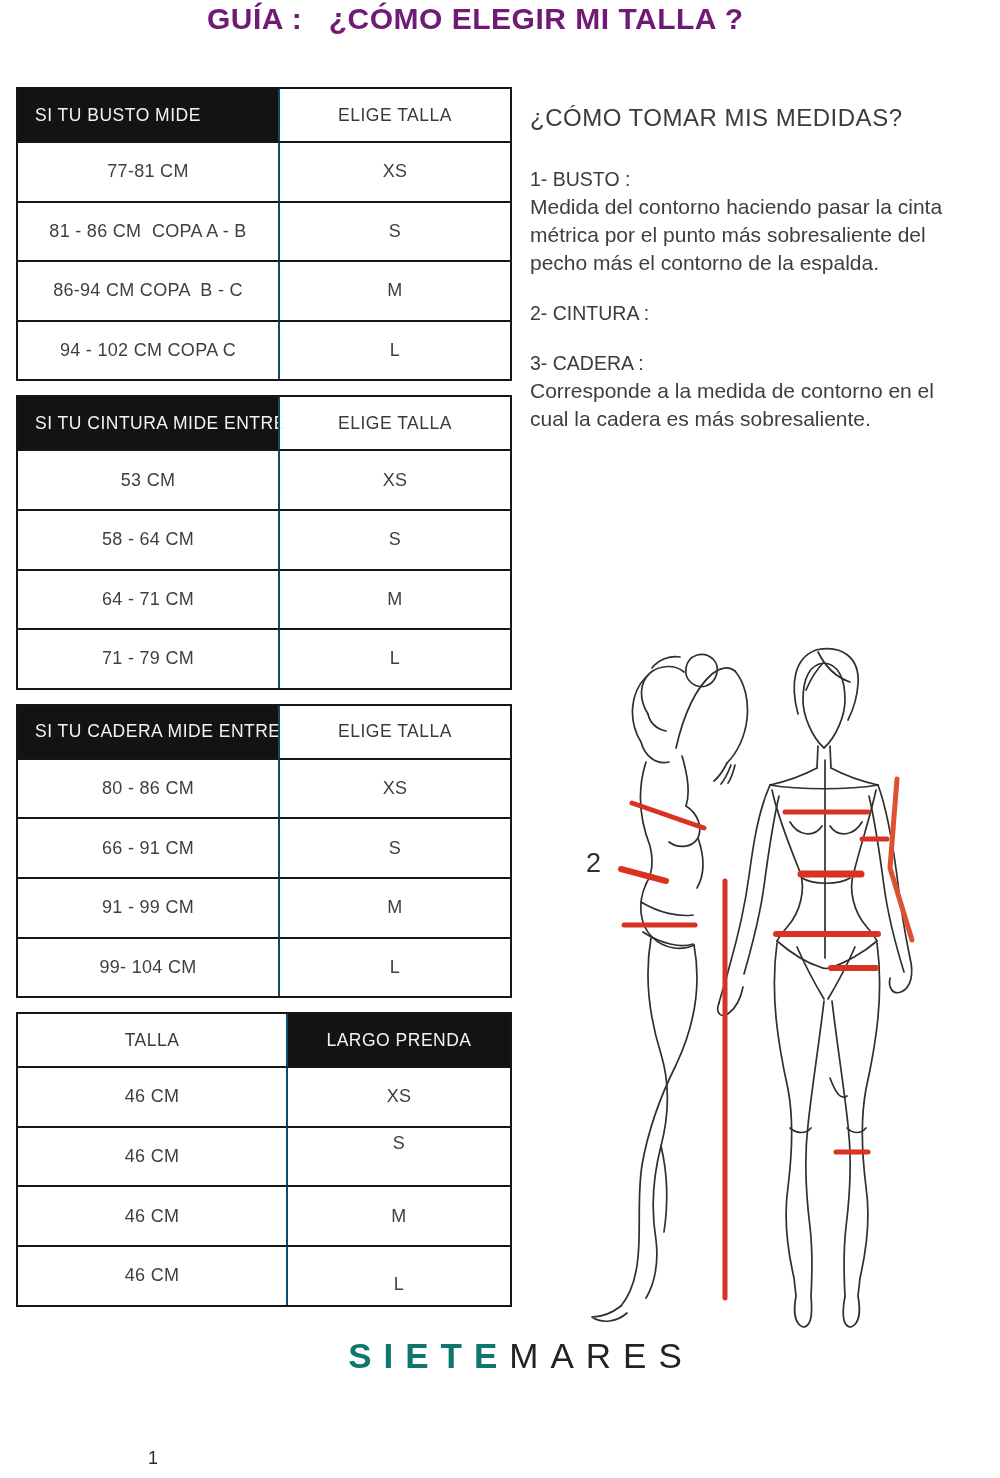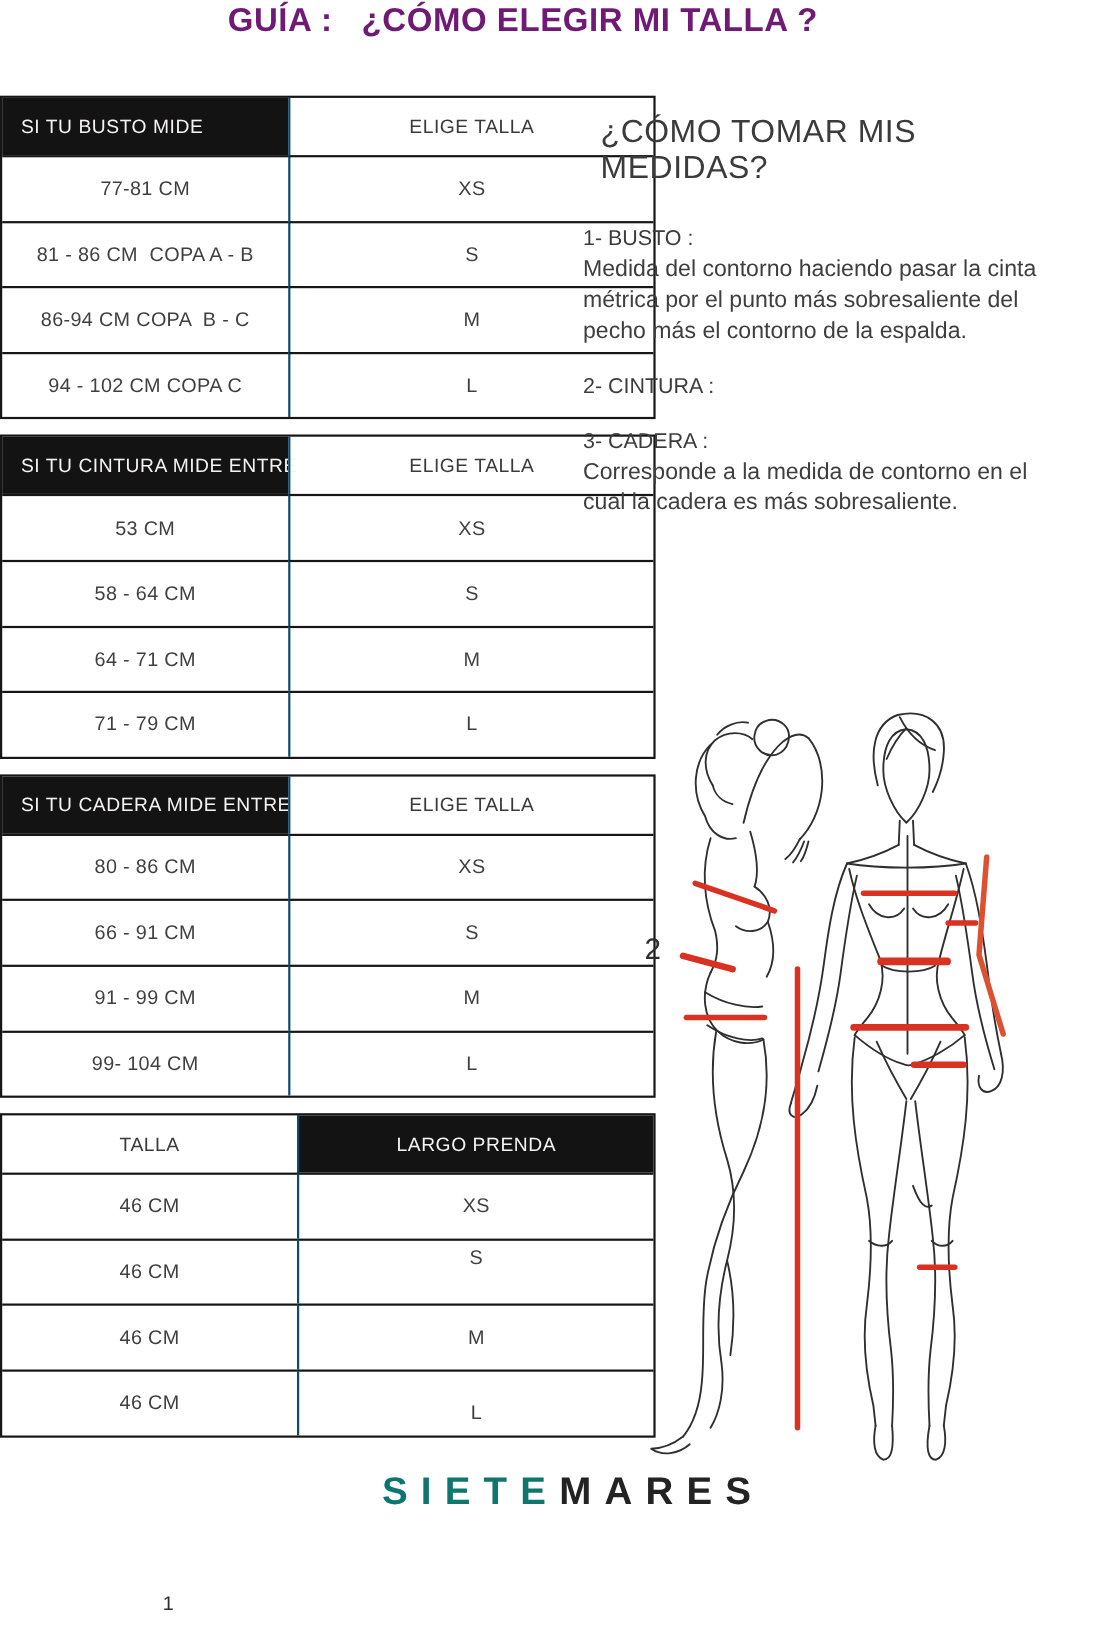--- a/index.html
+++ b/index.html
@@ -11,21 +11,21 @@
   html,body{margin:0;padding:0;background:#ffffff;}
   .page{
     position:relative;width:1000px;height:1478px;background:#ffffff;overflow:hidden;
     font-family:"Liberation Sans", sans-serif;color:var(--text);
   }
   .title{
     position:absolute;left:207px;top:2px;margin:0;
     font-size:30px;font-weight:700;letter-spacing:.5px;color:#701a75;white-space:pre;
   }
   
-  .tables-col{position:absolute;left:0px;top:87px;width:596px;}
+  .tables-col{position:absolute;left:16px;top:87px;width:496px;}
   .size-table{
     display:grid;grid-template-columns:260px 1fr;
     grid-template-rows:52px repeat(4,59.6px);
     border:2px solid #161616;margin-bottom:14px;background:#fff;
   }
   .size-table.t4{grid-template-columns:268px 1fr;}
   .cell{
     display:flex;align-items:center;justify-content:center;
     font-size:18px;color:#3f3f3f;letter-spacing:.3px;white-space:pre;
     border-left:2px solid #0c4a6e;border-top:2px solid #161616;box-sizing:border-box;
@@ -36,41 +36,41 @@
     background:var(--header-bg);color:#f4f2f2;
     justify-content:flex-start;padding-left:17px;font-size:17.5px;letter-spacing:.5px;
   }
   .t4 .th-measure{justify-content:center;padding-left:0;}
   .th-size{font-size:17.5px;letter-spacing:.5px;color:#3a3a3a;}
   .t4 .td-size.r2{align-items:flex-start;padding-top:5px;}
   .t4 .td-size.r4{align-items:flex-start;padding-top:27px;}
   
   .howto{position:absolute;left:530px;top:104px;width:438px;}
   .howto-title{
-    margin:0 0 33px 16px;font-size:29px;font-weight:400;letter-spacing:.5px;color:#3b3b3b;
+    margin:0 0 33px 0;font-size:24px;font-weight:400;letter-spacing:.5px;color:#3b3b3b;
   }
   .howto-section{margin:0 0 22px 0;}
   .howto-heading{
     margin:0;font-size:19.5px;font-weight:400;line-height:28px;color:#3c3c3c;
   }
   .howto-body{
     margin:0;font-size:21px;font-weight:400;line-height:28px;color:#3e3e3e;
   }
   
   .figure-wrap{position:absolute;left:555px;top:640px;width:445px;height:700px;}
   .figure-label{
     position:absolute;left:586px;top:848px;font-size:27px;color:#2f2f2f;
   }
   
   .brand{
     position:absolute;left:0;top:1336px;width:1000px;text-align:center;
     padding-left:42px;box-sizing:border-box;font-size:35px;letter-spacing:12px;
   }
   .brand-first{color:#0f766e;font-weight:700;}
-  .brand-second{color:#232323;font-weight:700;margin-left:0;}
+  .brand-second{color:#232323;font-weight:400;margin-left:0;}
   .page-number{
     position:absolute;left:148px;top:1448px;font-size:18px;color:#2e2e2e;
   }
 </style>
 </head>
 <body>
 
 <div class="page">
 
   <h1 class="title">GUÍA :   ¿CÓMO ELEGIR MI TALLA ?</h1>

